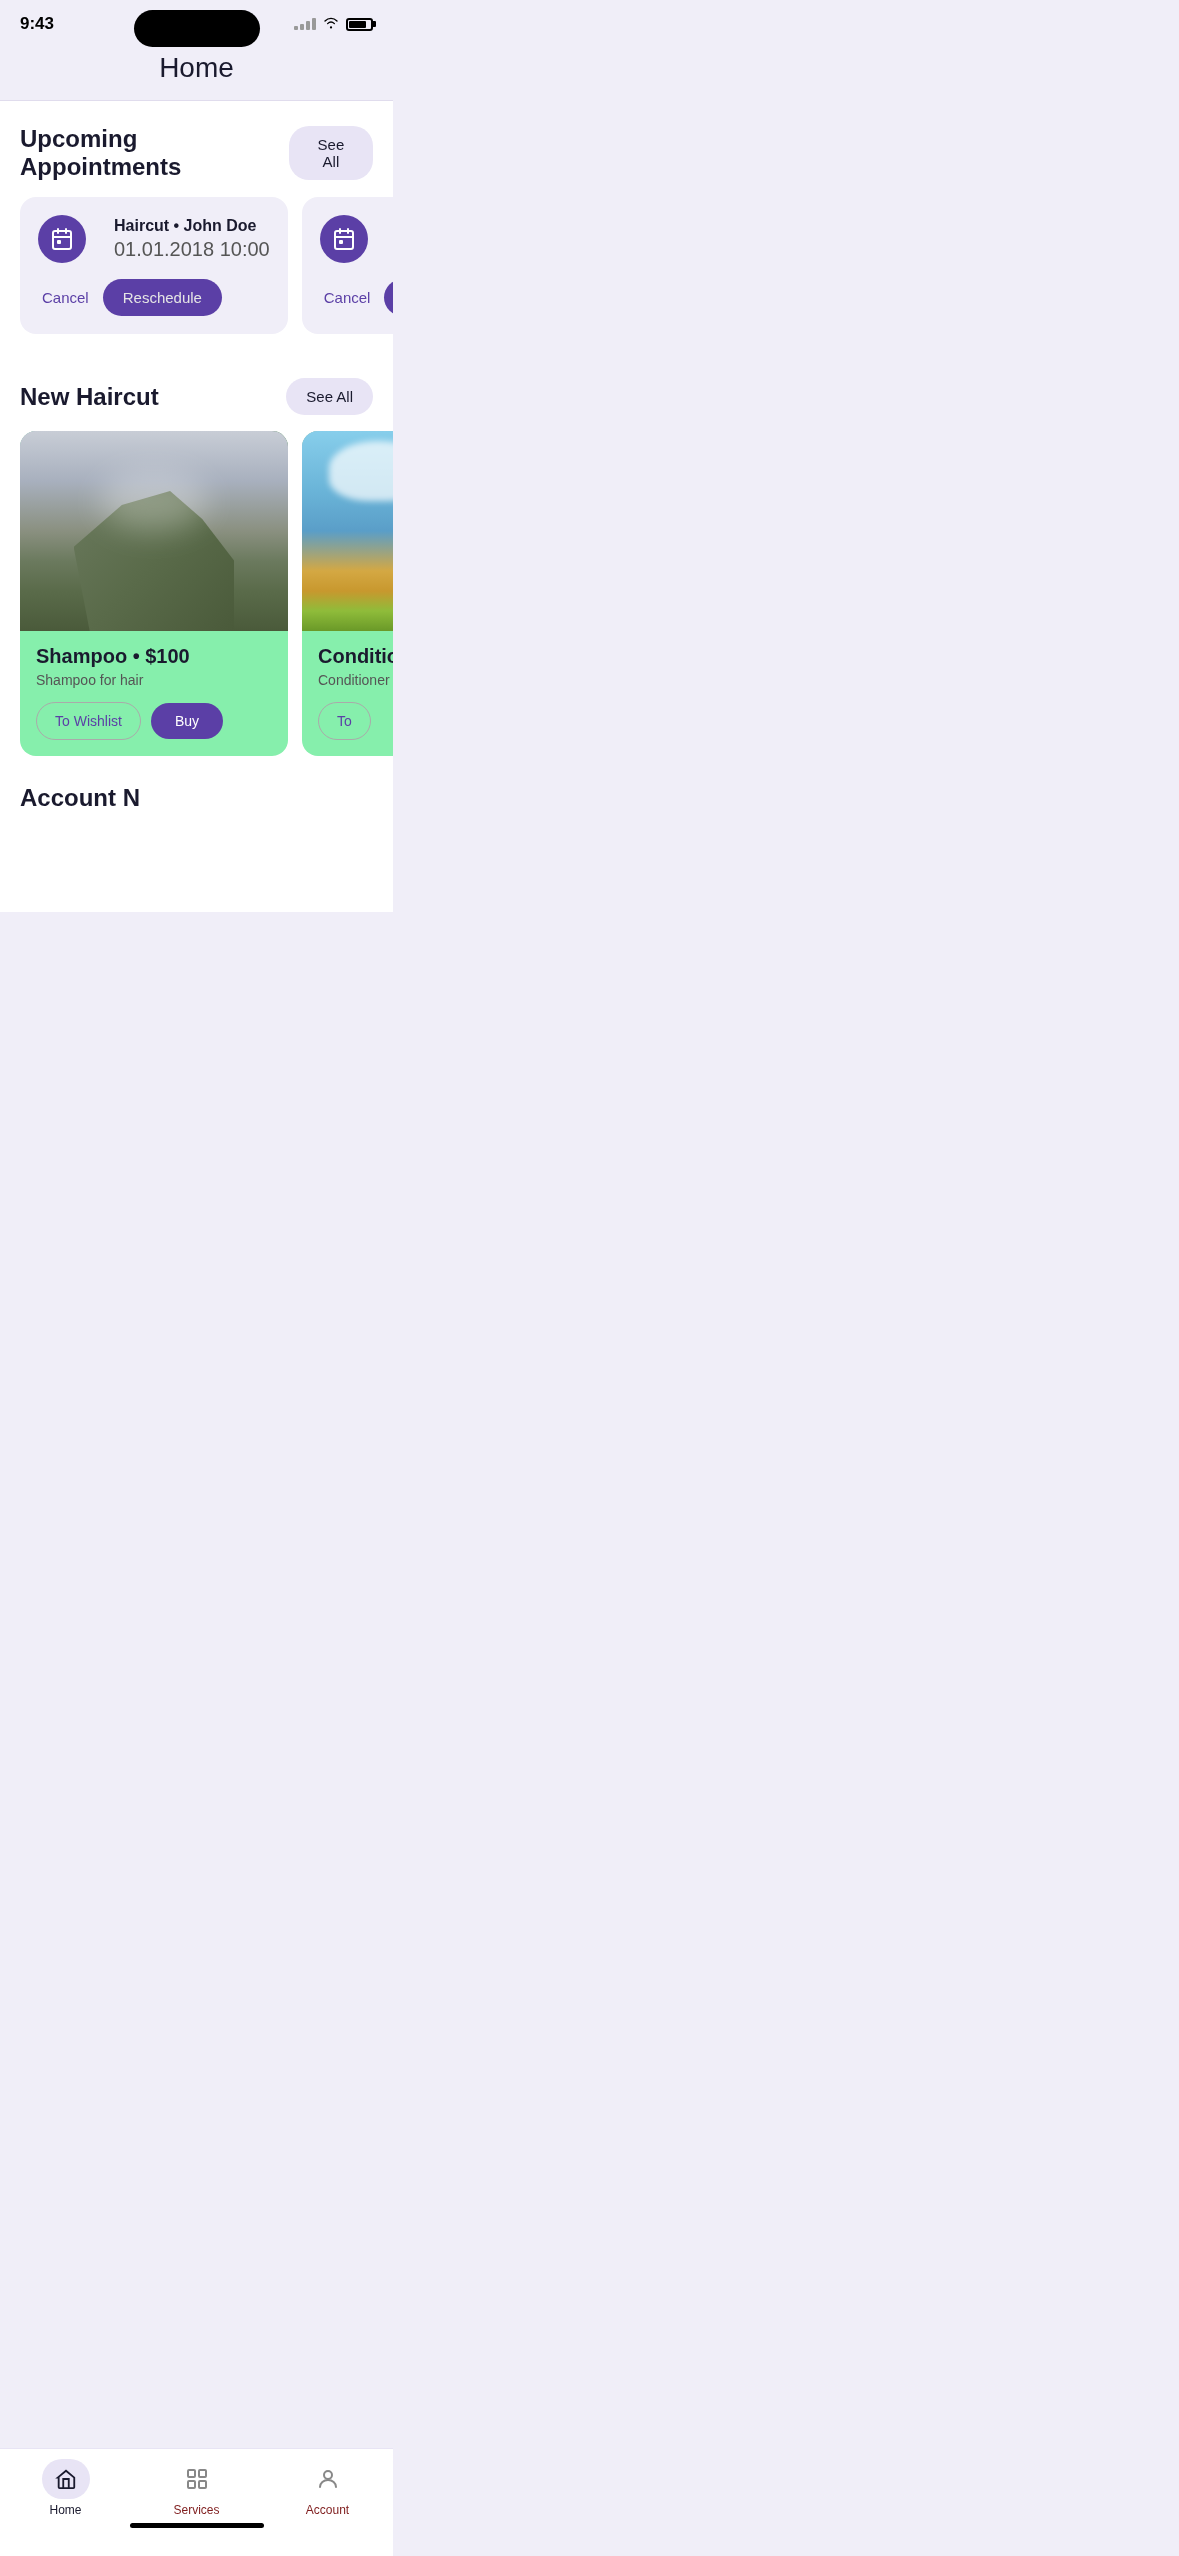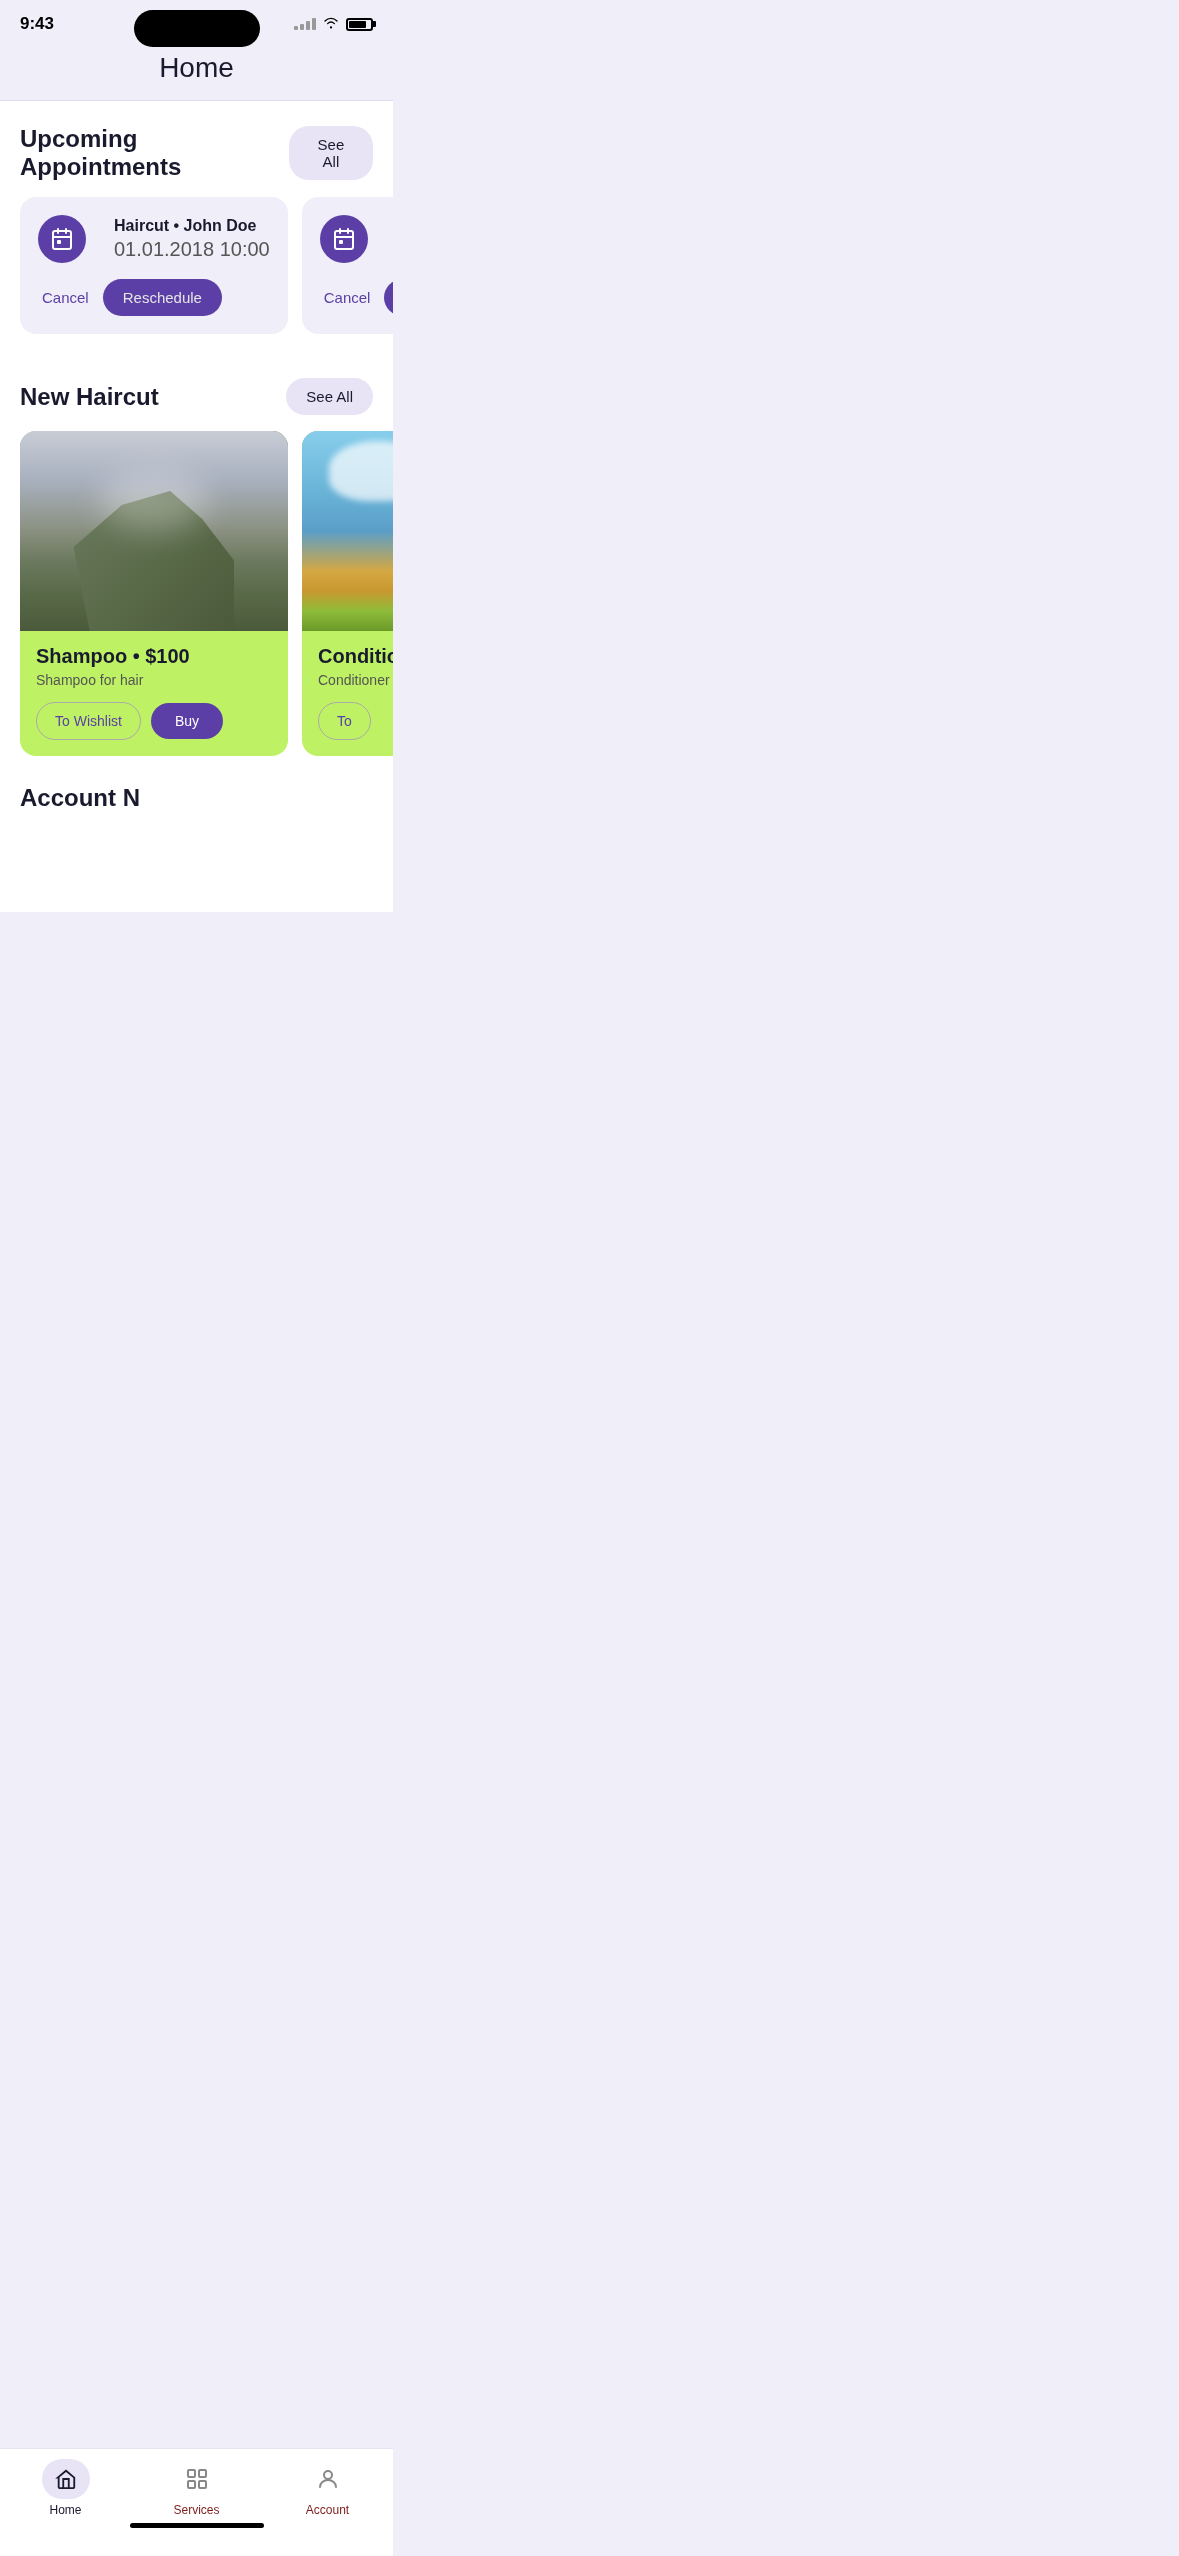--- a/index.html
+++ b/index.html
@@ -211,21 +211,21 @@
     .products-scroll {
       display: flex;
       gap: 14px;
       padding: 0 20px 20px 20px;
       overflow-x: auto;
       scrollbar-width: none;
     }
     .products-scroll::-webkit-scrollbar { display: none; }
 
     .product-card {
-      background: #bef264;
+      background: #86efac;
       border-radius: 16px;
       min-width: 268px;
       flex-shrink: 0;
       overflow: hidden;
     }
 
     .product-image {
       width: 100%;
       height: 200px;
       background: linear-gradient(135deg, #b0b8c8 0%, #8a9ab0 30%, #6b7a5e 60%, #5a6b4a 80%, #4a5a3a 100%);

